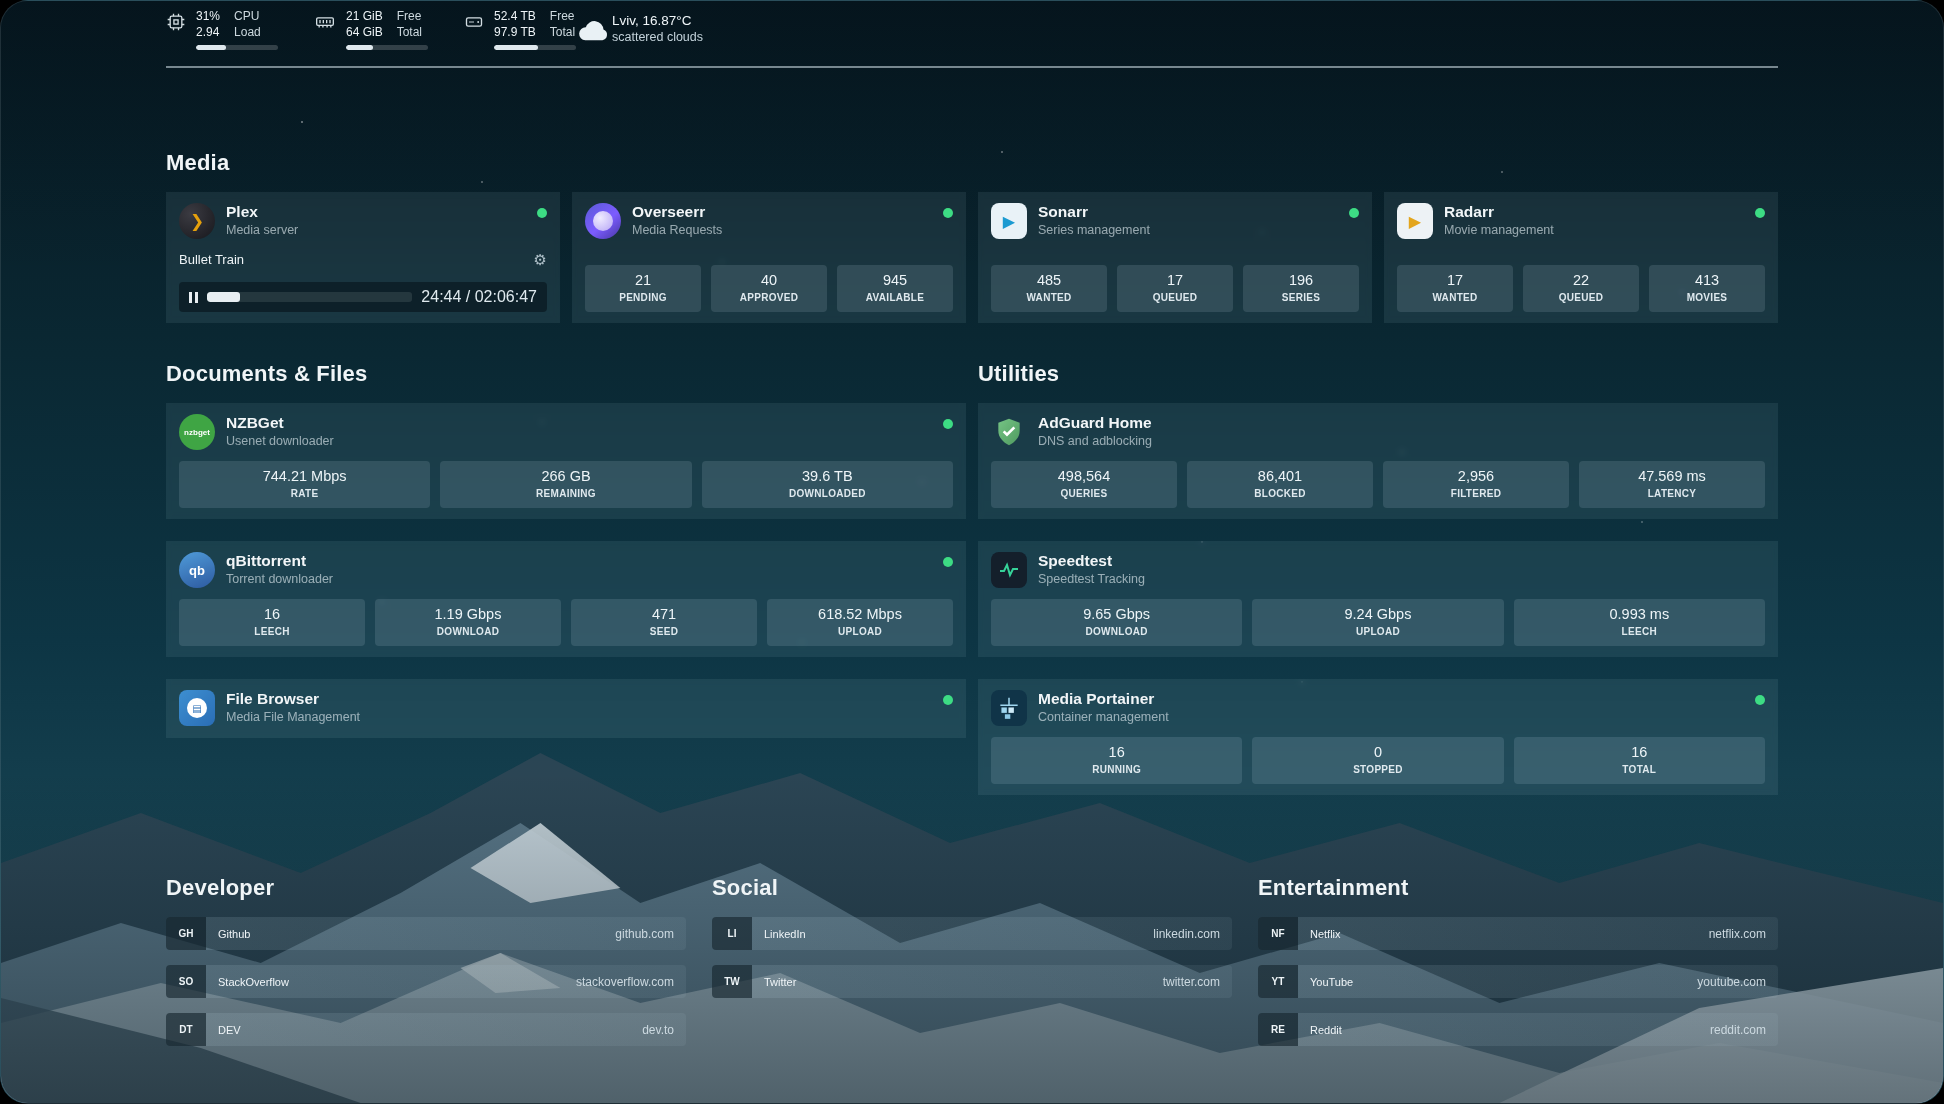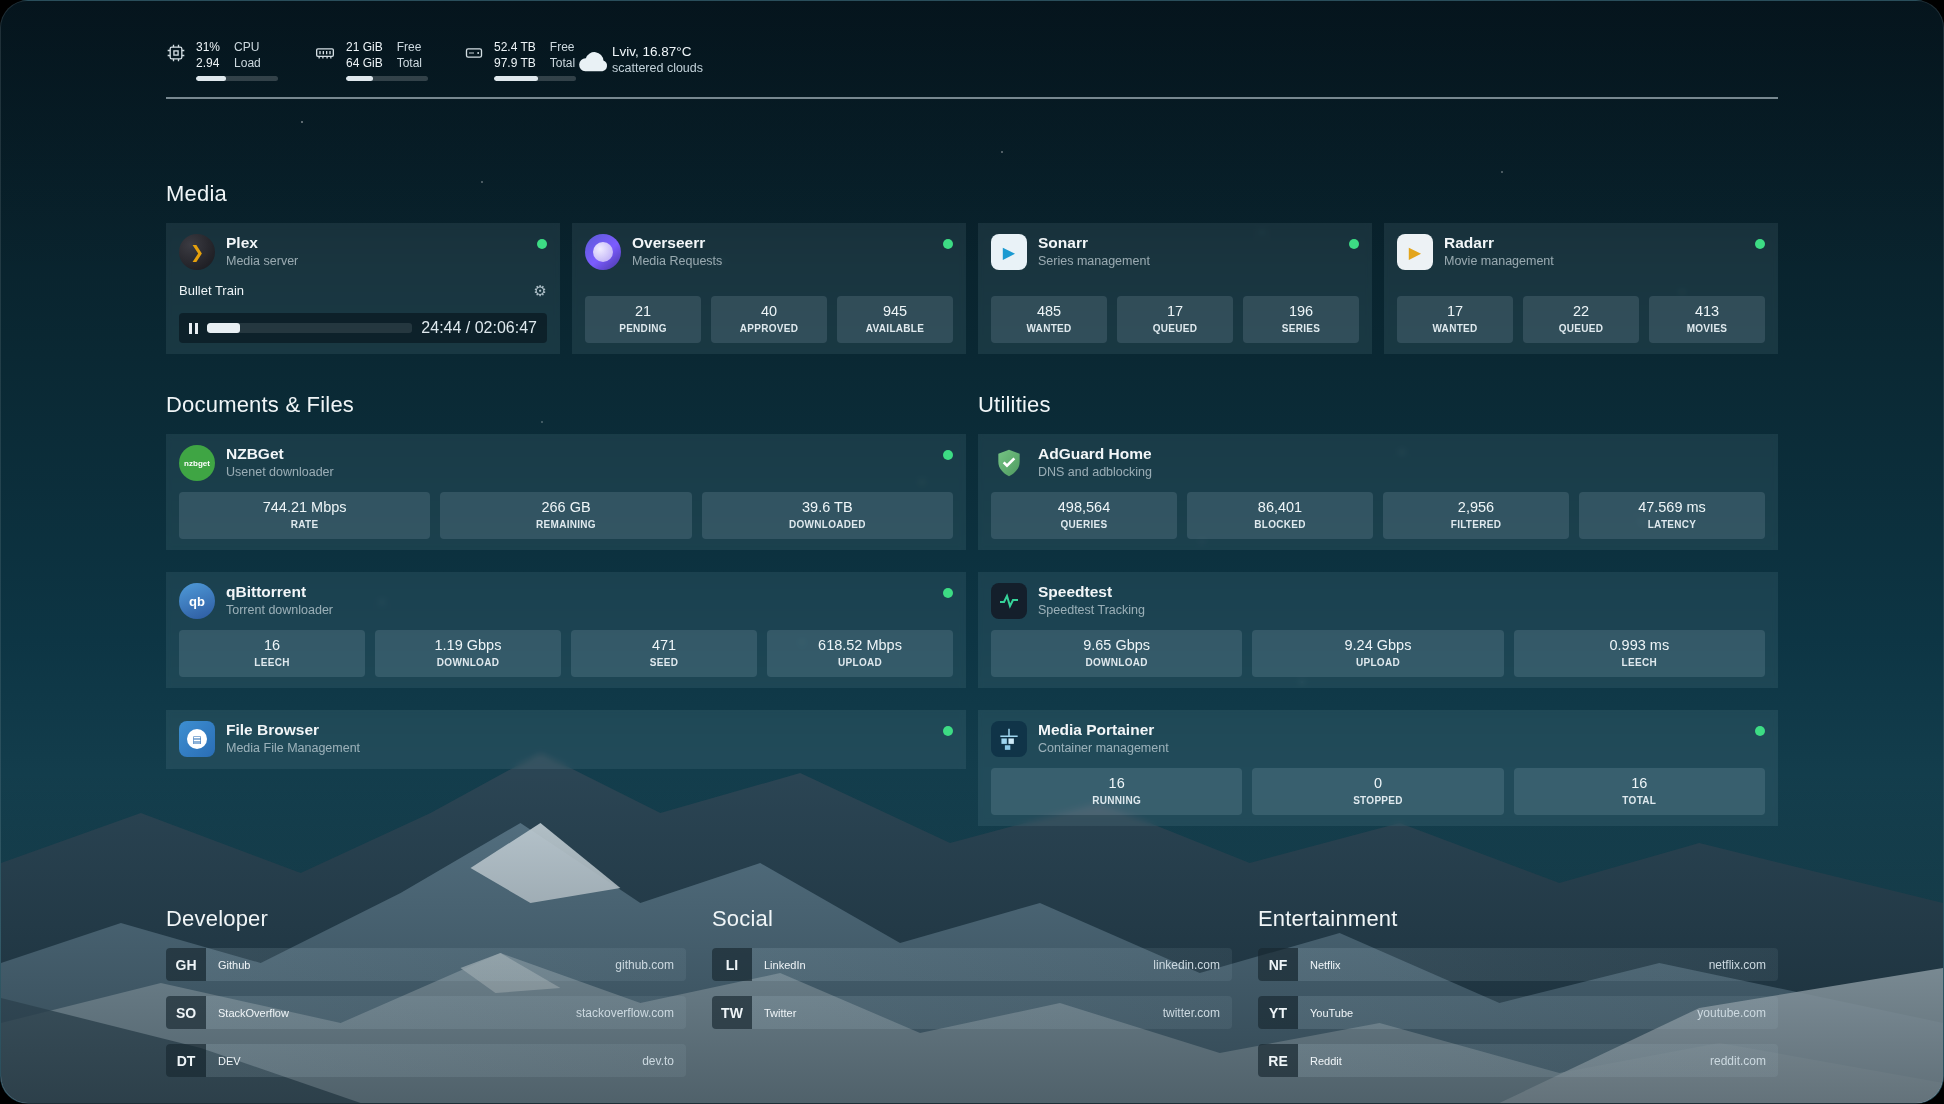--- a/index.html
+++ b/index.html
@@ -24,21 +24,21 @@
       1200px 50px rgba(255,255,255,.4), 1380px 170px rgba(255,255,255,.35),
       240px 300px rgba(255,255,255,.3), 620px 360px rgba(255,255,255,.35),
       900px 420px rgba(255,255,255,.3), 1100px 330px rgba(255,255,255,.4),
       1340px 400px rgba(255,255,255,.3), 80px 480px rgba(255,255,255,.35),
       500px 520px rgba(255,255,255,.3), 1000px 560px rgba(255,255,255,.35);
   }
   .page::after {
     content: ""; position: absolute; inset: 0; z-index: 1; pointer-events: none;
     background: linear-gradient(180deg, rgba(3,14,20,0.25) 0%, rgba(3,14,20,0) 25%, rgba(3,14,20,0) 70%, rgba(4,16,22,0.45) 100%);
   }
-  .content { position: relative; z-index: 2; width: 1612px; margin: 0 auto; padding-top: 38px; }
+  .content { position: relative; z-index: 2; width: 1612px; margin: 7px auto; }
 
   
   .topbar { display: flex; align-items: center; }
   .resources { display: flex; gap: 36px; }
   .res { display: flex; gap: 10px; align-items: flex-start; }
   .res-icon { margin-top: 4px; opacity: 0.95; }
   .res-body { display: flex; flex-direction: column; }
   .res-rows { display: flex; gap: 14px; font-size: 12px; line-height: 16px; }
   .res-vals { color: #eef4f7; text-align: left; }
   .res-labels { color: #cdd9df; }
@@ -61,21 +61,21 @@
     font-size: 13px; font-weight: 700; cursor: pointer;
   }
   .weather { display: flex; align-items: center; gap: 0; }
   .weather-txt { display: flex; flex-direction: column; line-height: 17px; }
   .weather-loc { font-size: 13.5px; color: #f0f6f9; }
   .weather-cond { font-size: 12.5px; color: #c3d2da; }
 
   .divider { margin-top: 16px; border-bottom: 2px solid rgba(214,228,235,0.55); }
 
   
-  h2.sec { font-size: 22px; font-weight: 400; color: #f0f5f7; letter-spacing: 0.2px; }
+  h2.sec { font-size: 22px; font-weight: 700; color: #f0f5f7; letter-spacing: 0.2px; }
   .media-sec { margin-top: 82px; }
   .media-grid { display: grid; grid-template-columns: repeat(4, 1fr); gap: 12px; margin-top: 16px; }
 
   .card {
     background: rgba(170,205,220,0.10);
     border-radius: 0; padding: 11px 13px;
     backdrop-filter: blur(3px); cursor: pointer;
   }
   .media-grid .card { height: 131px; display: flex; flex-direction: column; justify-content: space-between; }
 
@@ -135,21 +135,21 @@
   .bm-grid { display: grid; grid-template-columns: repeat(3, 1fr); gap: 26px; }
   .bm-col .rows { display: flex; flex-direction: column; gap: 15px; margin-top: 16px; }
   .bm-row {
     height: 33px; display: flex; align-items: center; border-radius: 4px; overflow: hidden;
     background: linear-gradient(90deg, rgba(190,216,228,0.14), rgba(190,216,228,0.08));
     cursor: pointer;
   }
   .bm-badge {
     width: 40px; height: 100%; flex: none; background: rgba(9,24,32,0.6);
     display: flex; align-items: center; justify-content: center;
-    font-size: 14px; font-weight: 700; color: #eef4f7;
+    font-size: 10px; font-weight: 700; color: #eef4f7;
   }
   .bm-name { margin-left: 12px; font-size: 11px; color: #f0f5f8; }
   .bm-url { margin-left: auto; margin-right: 12px; font-size: 12px; color: #ccd9e0; }
 </style>
 </head>
 <body>
 
 <div class="page">
 
   <div class="stars"></div>

